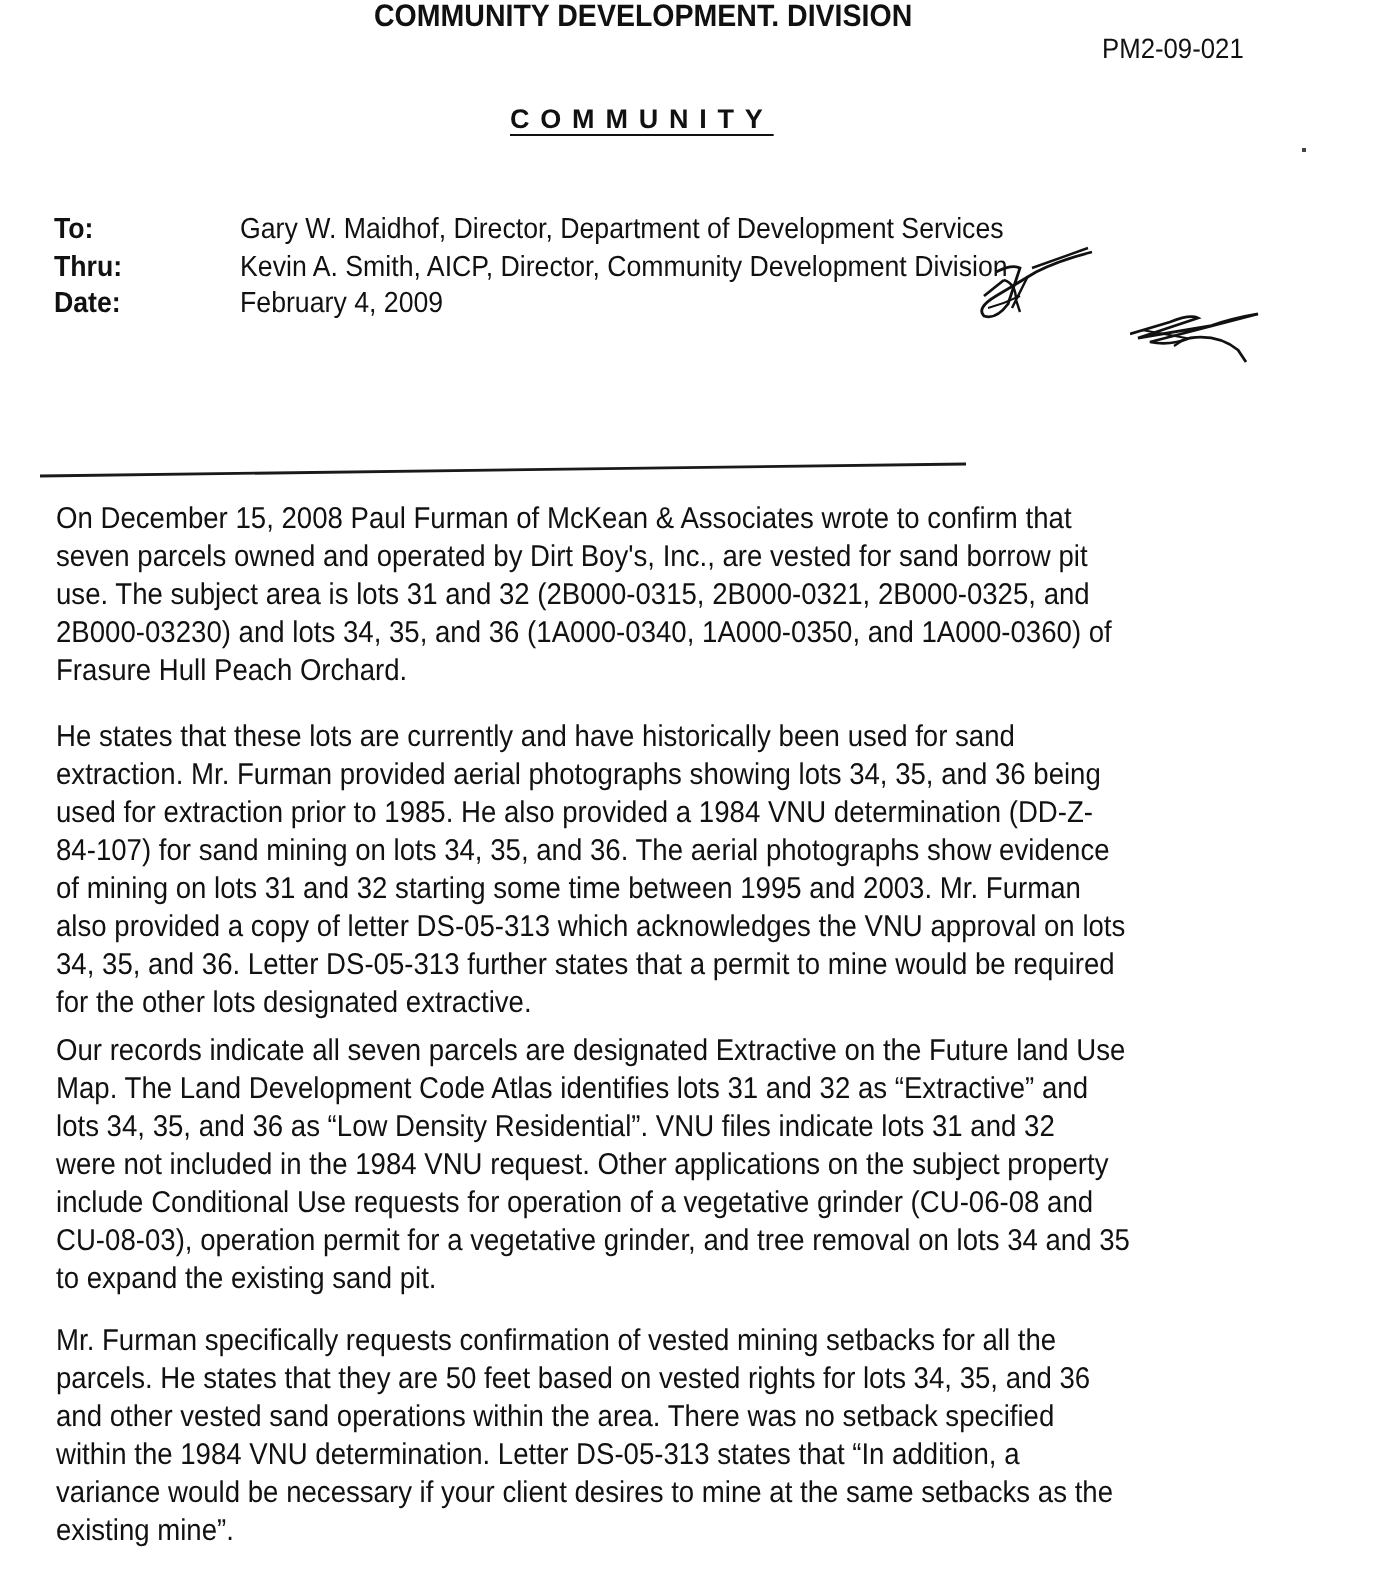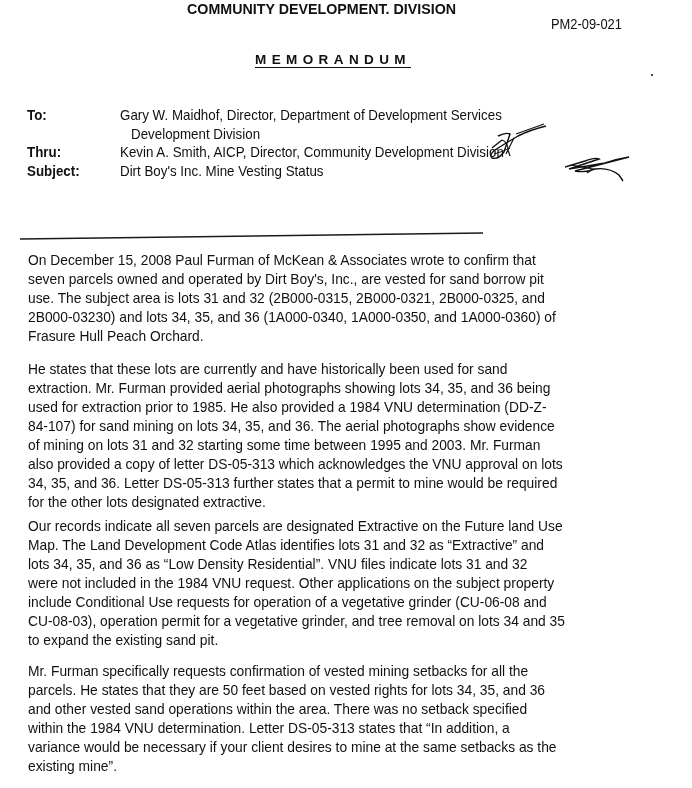--- a/index.html
+++ b/index.html
@@ -126,39 +126,35 @@
     #p3 { top: 516px; }
     #p4 { top: 661px; }
   </style>
 </head>
 <body>
 
 <div class="page">
 
   <div class="division">COMMUNITY DEVELOPMENT. DIVISION</div>
   <div class="docnum">PM2-09-021</div>
-  <div class="memo">MEMORANDUM</div>
+  <div class="memo">COMMUNITY</div>
   <div class="speck"></div>
 
   <div class="header-block">
     <div class="hrow">
       <span class="hlabel">To:</span>
       <span class="hval">Gary W. Maidhof, Director, Department of Development Services</span>
     </div>
     <div class="hrow">
-      <span class="hlabel"></span>
-      <span class="hval indent">Development Division</span>
-    </div>
-    <div class="hrow">
       <span class="hlabel">Thru:</span>
       <span class="hval">Kevin A. Smith, AICP, Director, Community Development Division</span>
     </div>
     <div class="hrow">
-      <span class="hlabel">Subject:</span>
-      <span class="hval">Dirt Boy's Inc. Mine Vesting Status</span>
+      <span class="hlabel">Date:</span>
+      <span class="hval">February 4, 2009</span>
     </div>
   </div>
 
   <svg class="signature sig-from" viewBox="0 0 60 42">
     <path d="M4 26 L14 18 M10 14 Q18 10 22 12 L16 30 Q10 38 4 36 Q0 32 10 26 Q20 20 30 14 Q42 8 58 4" fill="none" stroke="#111" stroke-width="1.4"></path>
     <path d="M14 18 Q20 20 20 28 L22 34 M26 16 L18 32 M28 12 L56 2" fill="none" stroke="#111" stroke-width="1.2"></path>
     <path d="M6 32 Q14 30 22 26" fill="none" stroke="#111" stroke-width="1"></path>
   </svg>
 
   <svg class="signature sig-thru" viewBox="0 0 68 28">

